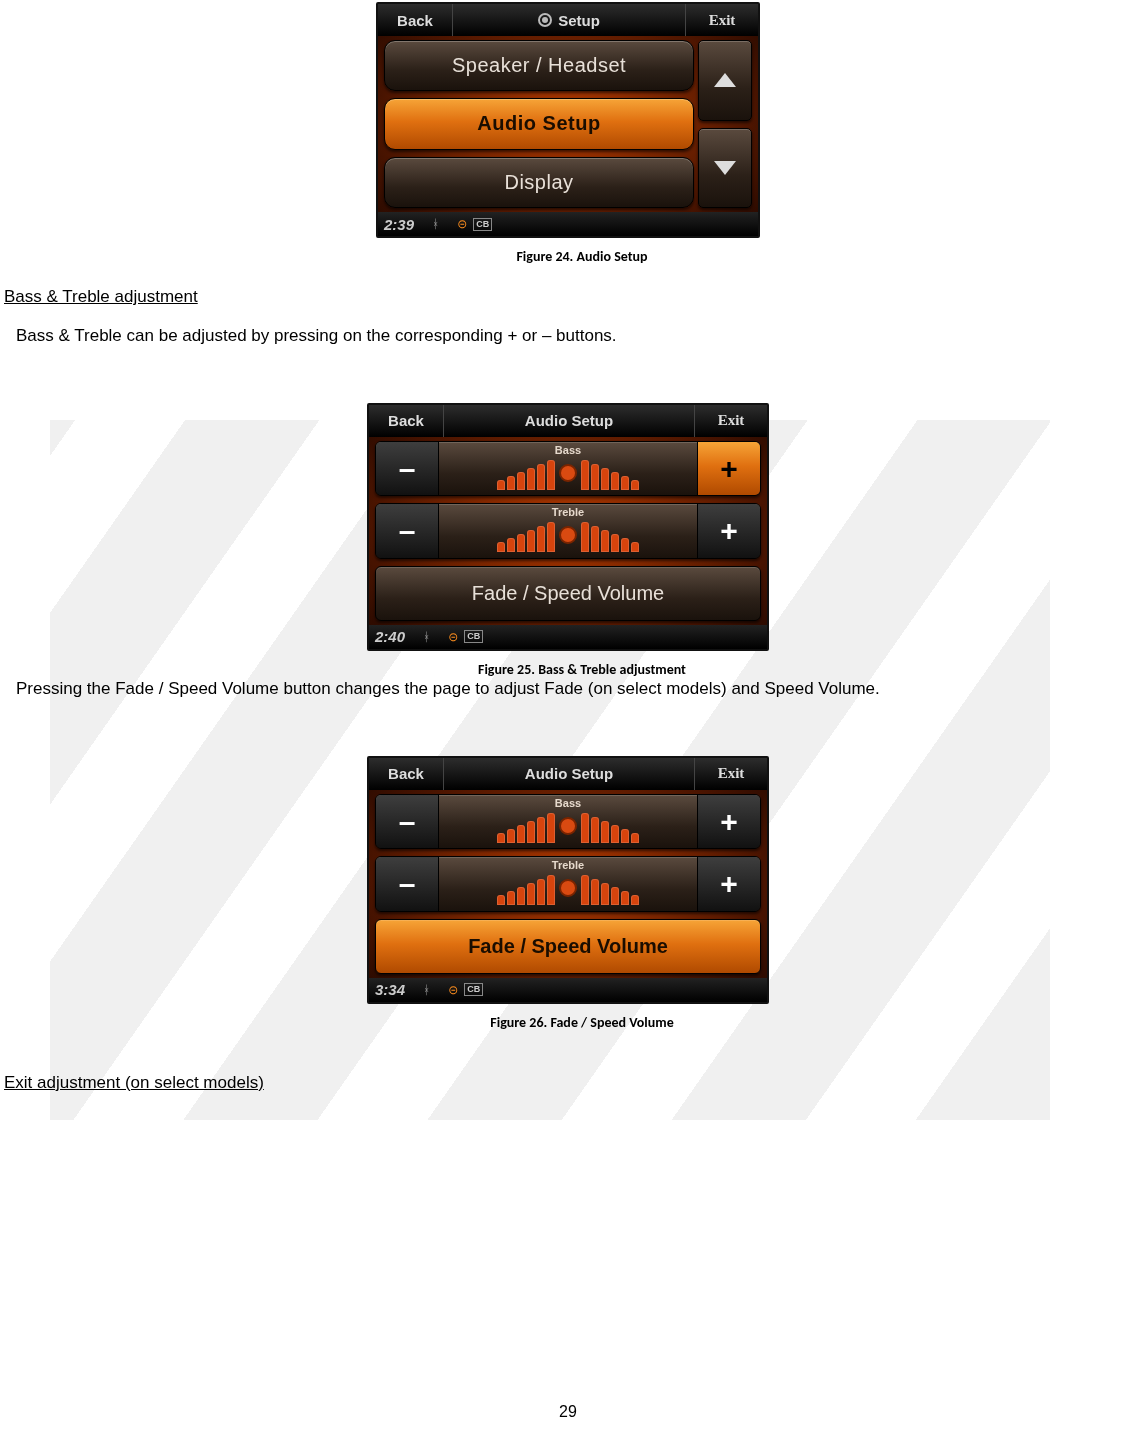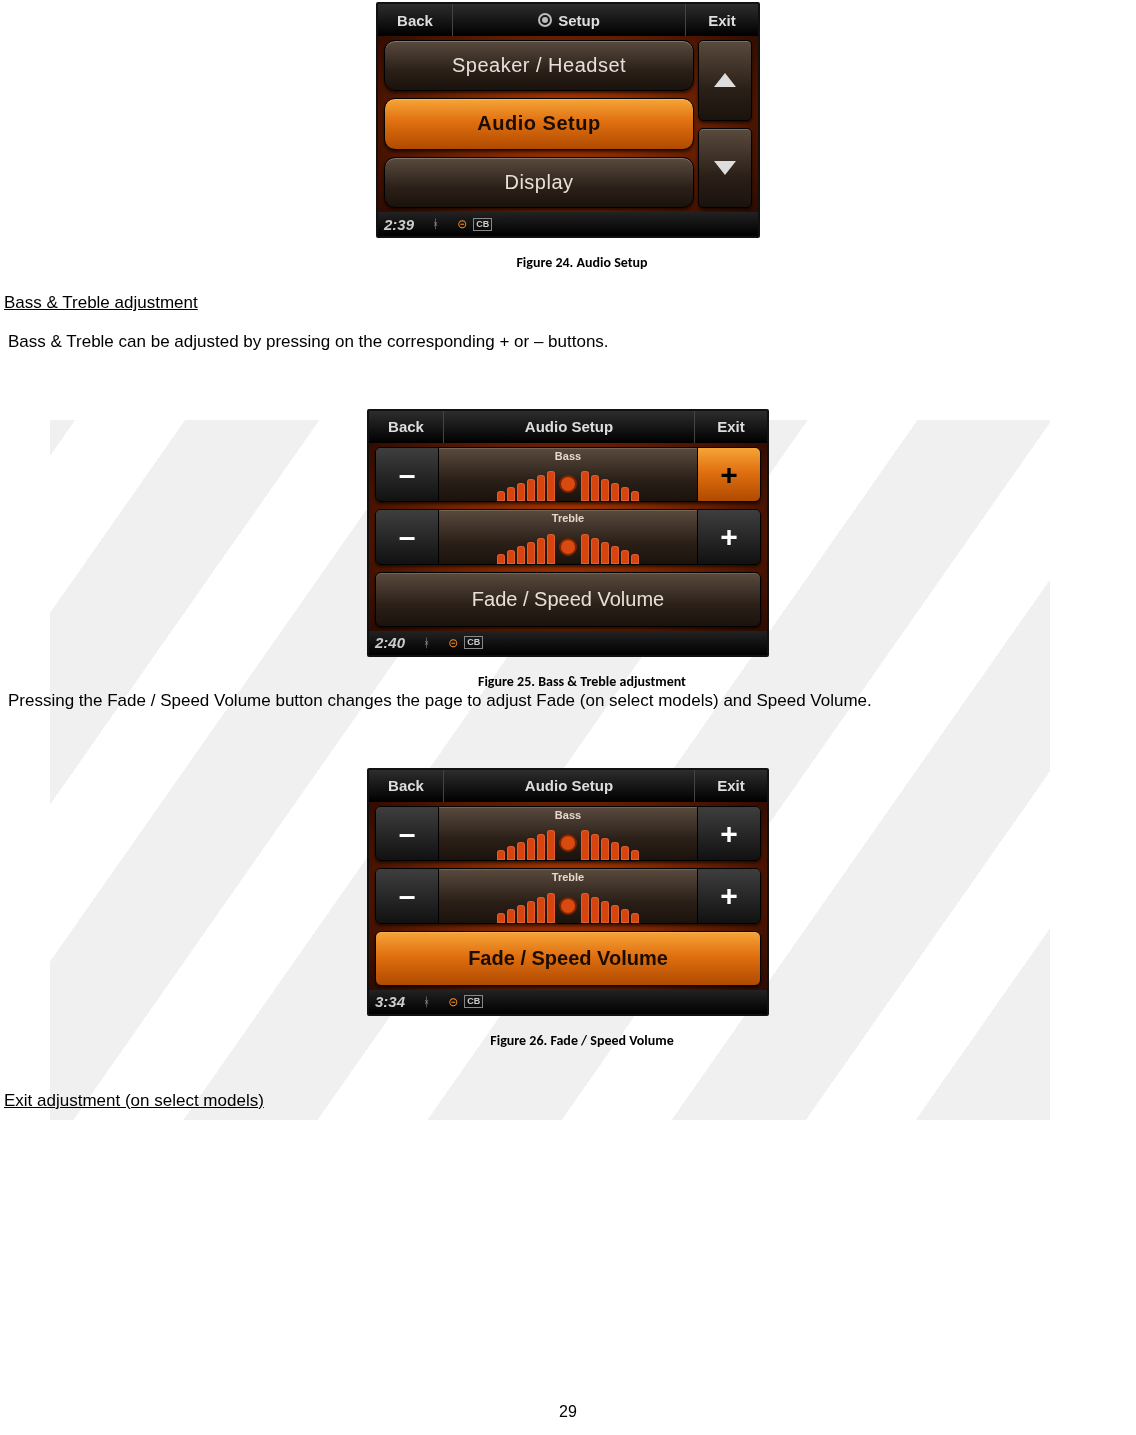--- a/index.html
+++ b/index.html
@@ -4,38 +4,38 @@
 <style>
   html,body{margin:0;padding:0;background:#fff;font-family:Verdana,Geneva,sans-serif;color:#000;}
   .page{width:1136px;min-height:1435px;margin:0 auto;position:relative;box-sizing:border-box;padding:0 0 40px 0;}
 
   
   .draft{position:absolute;left:50px;top:420px;width:1000px;height:700px;pointer-events:none;z-index:0;
          background:repeating-linear-gradient(-55deg,rgba(0,0,0,0.10) 0 110px,rgba(0,0,0,0) 110px 200px);
          mask:linear-gradient(#000,#000);
          opacity:.6;}
   .underline{text-decoration:underline;}
-  .body-text{font-size:17px;line-height:1.35;padding:0 8px;}
+  .body-text{font-size:17px;line-height:1.35;padding:0 16px;}
   .heading{font-size:17px;font-weight:400;padding:0 4px;margin:22px 0 18px;}
-  .caption{font-size:14px;font-weight:700;text-align:center;margin:12px 0 0 0;font-family:Calibri,Arial,sans-serif;padding-left:28px;}
+  .caption{font-size:14px;font-weight:700;text-align:center;margin:6px 0 0 0;font-family:Calibri,Arial,sans-serif;padding-left:28px;}
   .figwrap{text-align:center;position:relative;z-index:1;}
   .pagenum{position:absolute;bottom:14px;left:0;right:0;text-align:center;font-size:16px;}
 
   
   .device{display:inline-block;border:2px solid #111;background:radial-gradient(ellipse at center,#b23900 0%,#4a1400 70%,#200700 100%);
           border-radius:2px;overflow:hidden;position:relative;}
   .dev-a{width:380px;height:232px;}
   .dev-bc{width:398px;height:244px;}
 
   .topbar{display:flex;height:32px;background:linear-gradient(#2d2d2d,#000);color:#ddd;font-size:15px;
           font-weight:600;}
   .topbar .seg{flex:0 0 auto;display:flex;align-items:center;justify-content:center;height:100%;}
   .topbar .seg.back{width:74px;border-right:1px solid #444;}
   .topbar .seg.mid{flex:1;}
-  .topbar .seg.exit{width:72px;border-left:1px solid #444;}
+  .topbar .seg.exit{width:72px;border-left:1px solid #444;font-family:Liberation Serif, serif;}
   .gear{display:inline-block;width:14px;height:14px;margin-right:6px;border-radius:50%;
         box-shadow:0 0 0 2px #bbb inset;position:relative;}
   .gear:before{content:"";position:absolute;inset:4px;border-radius:50%;background:#bbb;}
 
   .listbody{position:absolute;left:6px;right:64px;top:36px;bottom:28px;display:flex;flex-direction:column;gap:7px;}
   .listbtn{flex:1;border-radius:11px;border:1px solid #000;box-shadow:inset 0 1px 0 rgba(255,255,255,.25),0 2px 3px rgba(0,0,0,.6);
            background:linear-gradient(#5a4a3e,#2b2018 60%,#1a120c);display:flex;align-items:center;justify-content:center;
            color:#e8e0d8;font-size:20px;font-weight:400;letter-spacing:.5px;}
   .listbtn.active{background:linear-gradient(#f6a437,#e07010 45%,#b04a00);color:#1a0d00;font-weight:600;}
   .listarrows{position:absolute;right:6px;top:36px;bottom:28px;width:54px;display:flex;flex-direction:column;gap:7px;}
@@ -54,21 +54,21 @@
 
   
   .rows{position:absolute;left:6px;right:6px;top:36px;bottom:28px;display:flex;flex-direction:column;gap:7px;}
   .row{flex:1;display:flex;border-radius:6px;overflow:hidden;border:1px solid #000;
        box-shadow:inset 0 1px 0 rgba(255,255,255,.15),0 2px 3px rgba(0,0,0,.6);}
   .row.pm{background:linear-gradient(#5a4a3e,#2b2018 60%,#1a120c);}
   .cap{width:62px;display:flex;align-items:center;justify-content:center;color:#fff;font-size:30px;font-weight:700;}
   .cap.minus{background:linear-gradient(#3e3e3e,#111);border-right:1px solid #000;}
   .cap.plus{background:linear-gradient(#3e3e3e,#111);border-left:1px solid #000;}
   .cap.plus.active{background:linear-gradient(#f6a437,#e07010 45%,#b04a00);color:#000;}
-  .meter{flex:1;position:relative;display:flex;align-items:flex-end;justify-content:center;}
+  .meter{flex:1;position:relative;display:flex;align-items:center;justify-content:center;}
   .meter .label{position:absolute;top:2px;left:0;right:0;text-align:center;color:#e6d9cc;font-size:11px;font-weight:600;}
   .ticks{display:flex;gap:2px;align-items:flex-end;height:34px;margin-top:8px;}
   .ticks span{display:block;width:8px;border-radius:3px 3px 0 0;background:#d7440d;
               box-shadow:inset 0 0 0 1px rgba(255,255,255,.15);}
   .center-dot{width:14px;height:14px;border-radius:50%;background:#d94a11;border:2px solid #7a2400;align-self:center;margin:0 2px;}
   .row.fsv{background:linear-gradient(#5a4a3e,#2b2018 60%,#1a120c);align-items:center;justify-content:center;
            color:#e8e0d8;font-size:20px;}
   .row.fsv.active{background:linear-gradient(#f6a437,#e07010 45%,#b04a00);color:#1a0d00;font-weight:600;}
 </style>
 </head>

